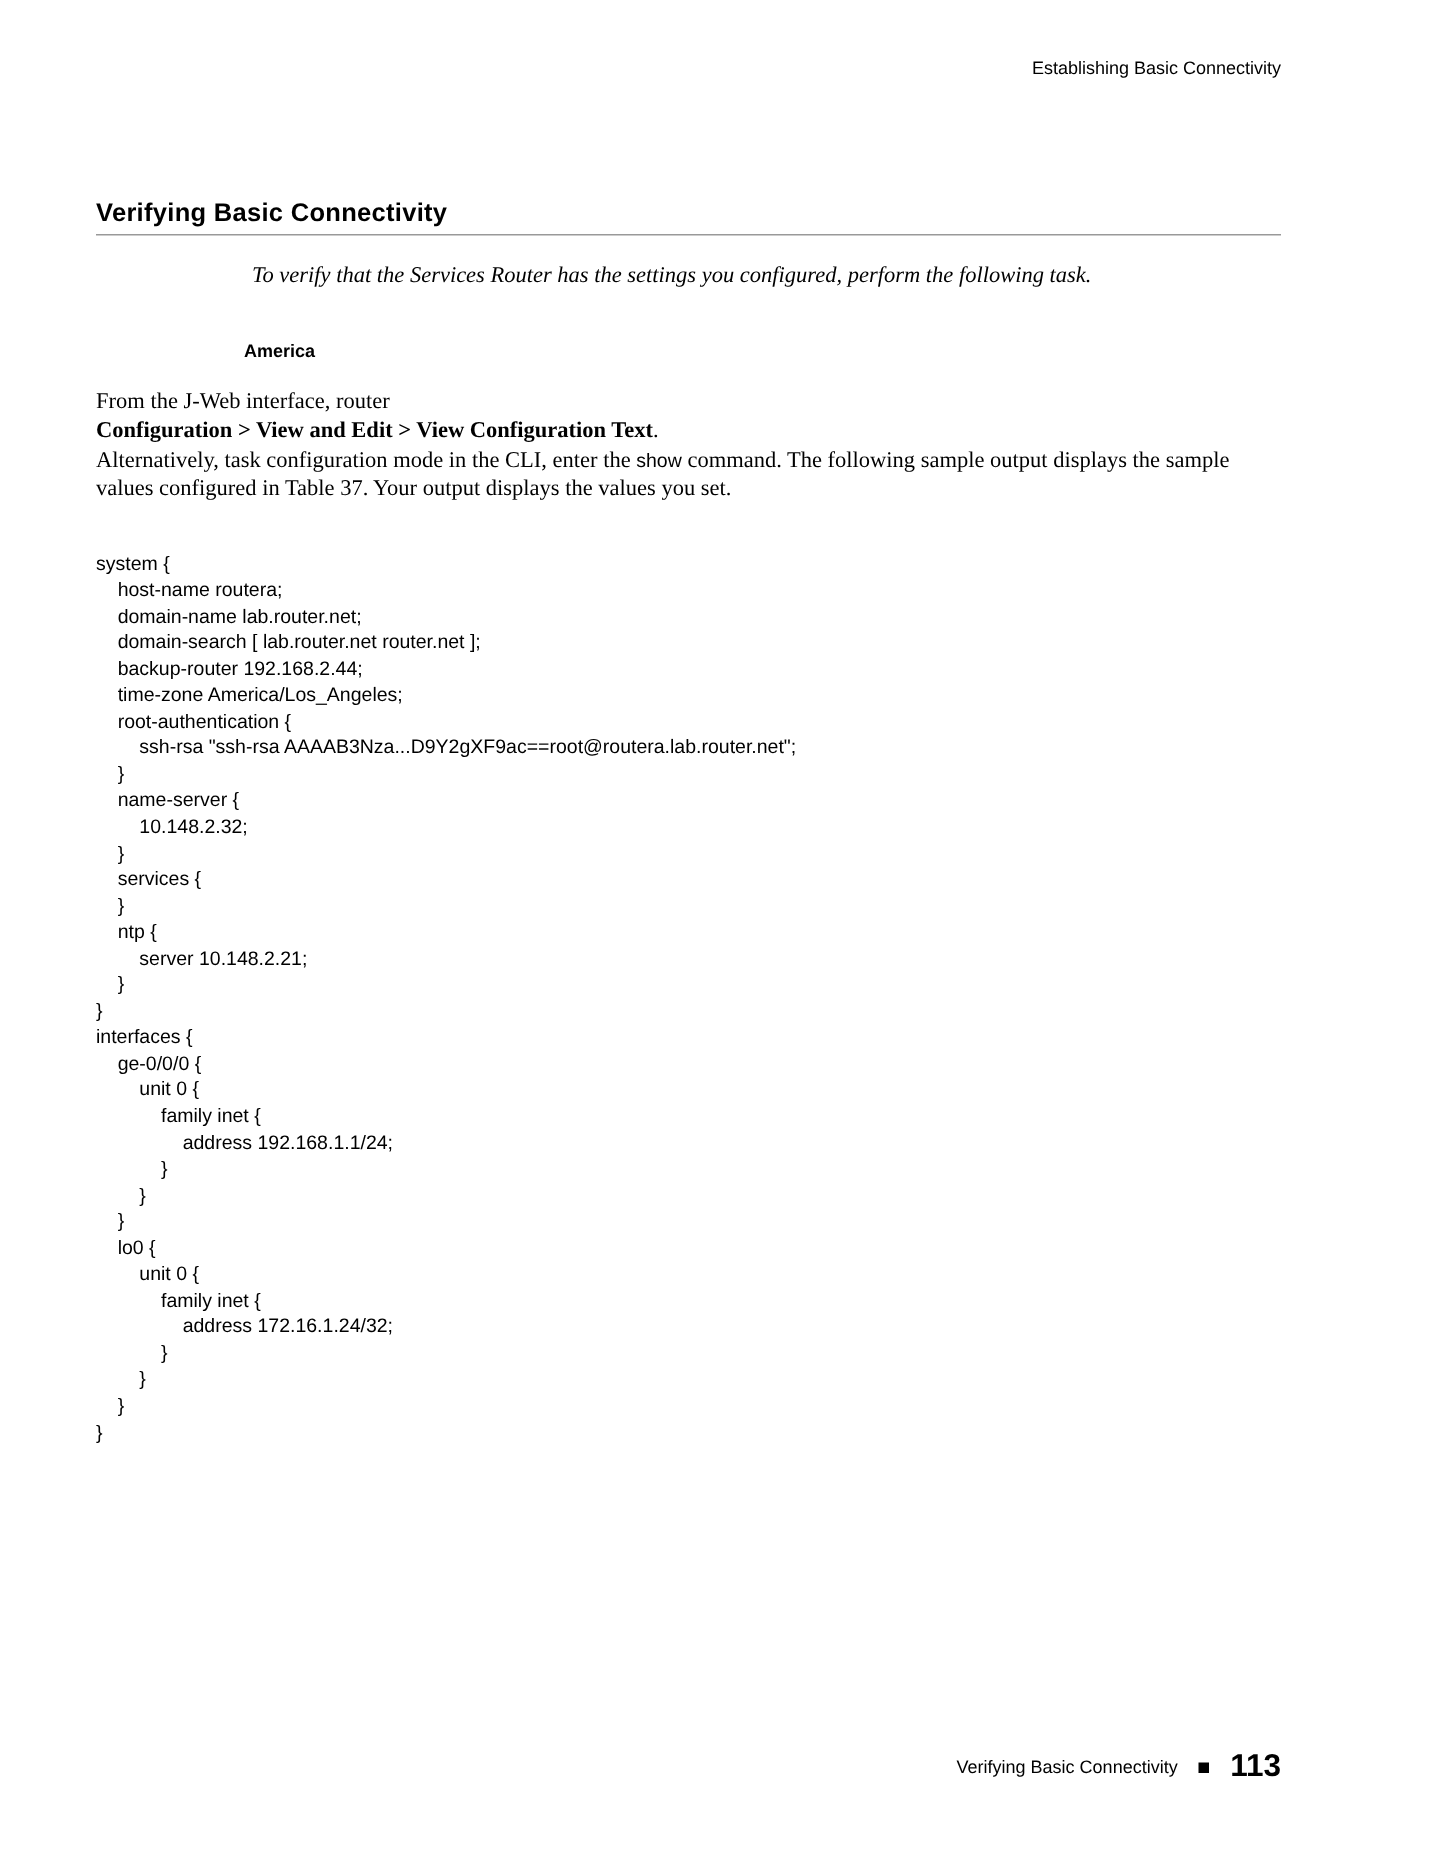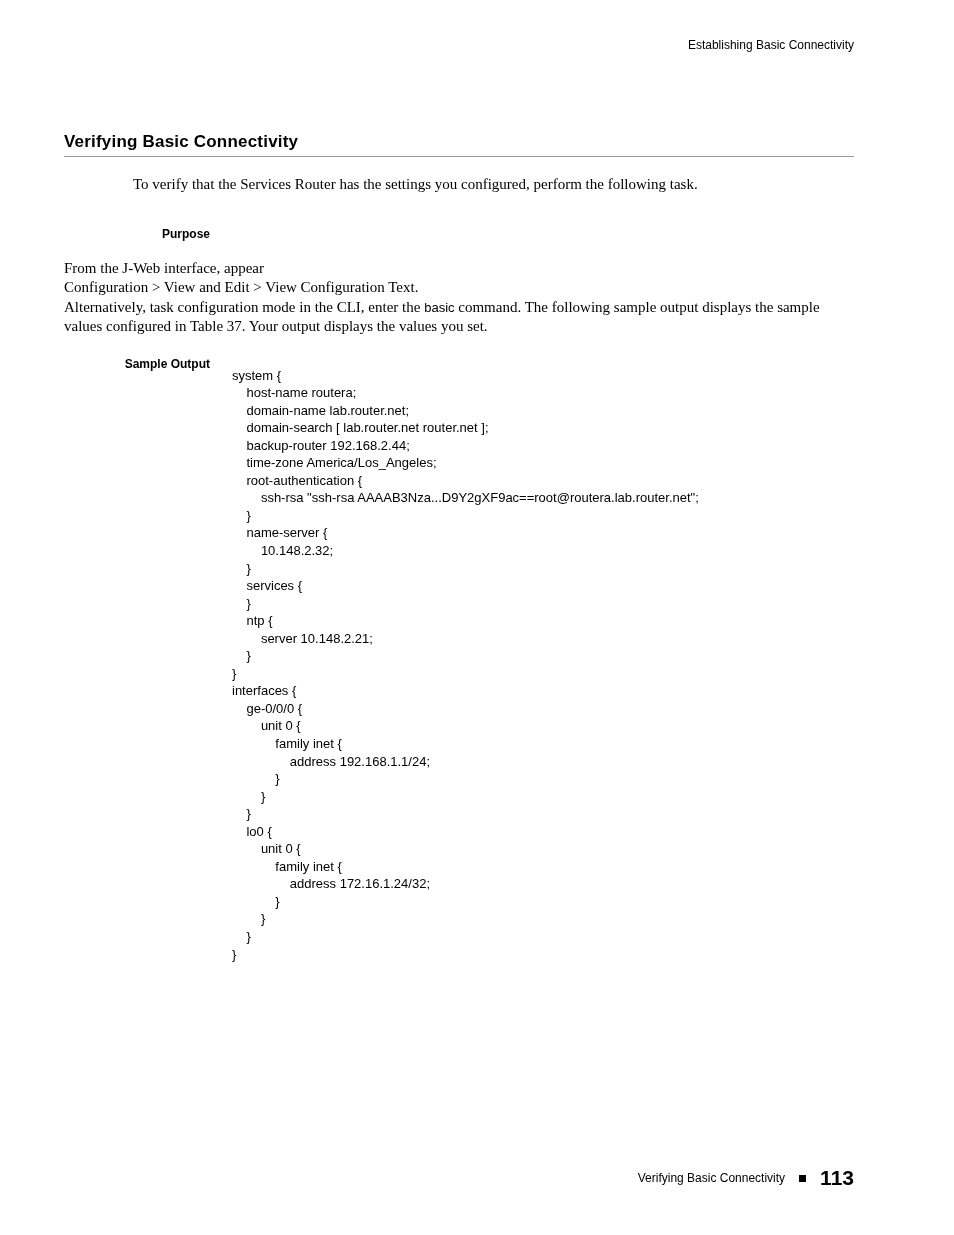--- a/index.html
+++ b/index.html
@@ -30,24 +30,25 @@
     font-size: 17px;
     margin: 0 0 4px 0;
     letter-spacing: 0.2px;
   }
   .rule {
     border: none;
     border-top: 1px solid #999;
     margin: 0 0 18px 0;
   }
   .intro {
-    margin-left: 69px;
+    margin-left: 104px;
     font-size: 15px;
     line-height: 1.3;
     margin-bottom: 30px;
+    font-style: italic;
   }
   .subsection-title {
     font-family: Arial, Helvetica, sans-serif;
     font-weight: bold;
     font-style: italic;
     font-size: 16px;
     margin: 0 0 28px 0;
   }
   .entry {
     display: flex;
@@ -63,21 +64,21 @@
     font-size: 12px;
     box-sizing: border-box;
     padding-top: 2px;
   }
   .entry-body {
     flex: 1;
     font-size: 15px;
     line-height: 1.3;
   }
   .entry-body .bold {
-    font-weight: normal;
+    font-weight: bold;
     margin-top: 12px;
   }
   .entry-body .code-inline {
     font-family: Arial, Helvetica, sans-serif;
     font-size: 13px;
   }
   .sample {
     font-family: Arial, Helvetica, sans-serif;
     font-size: 13px;
     line-height: 1.35;
@@ -111,33 +112,32 @@
 <div class="page">
   <div class="running-head">Establishing Basic Connectivity</div>
 
   <h2 class="section-title">Verifying Basic Connectivity</h2>
   <hr class="rule">
 
   <div class="intro">To verify that the Services Router has the settings you configured, perform the following task.</div>
 
 
   <div class="entry">
-    <div class="entry-label">Purpose</div>
+    <div class="entry-label">America</div>
   </div>
 
   <div class="entry">
     <div class="entry-body">
-      <span>From the J-Web interface, appear</span><br>
+      <span>From the J-Web interface, router</span><br>
       <span class="bold">Configuration &gt; View and Edit &gt; View Configuration Text</span><span>.</span><br>
-      <span>Alternatively, task configuration mode in the CLI, enter the </span><span class="code-inline">basic</span><span> command. The following sample output displays the sample values configured in Table 37. Your output displays the values you set.</span>
+      <span>Alternatively, task configuration mode in the CLI, enter the </span><span class="code-inline">show</span><span> command. The following sample output displays the sample values configured in Table 37. Your output displays the values you set.</span>
     </div>
   </div>
 
   <div class="entry">
-    <div class="entry-label">Sample Output</div>
     <div class="entry-body sample">system {
     host-name routera;
     domain-name lab.router.net;
     domain-search [ lab.router.net router.net ];
     backup-router 192.168.2.44;
     time-zone America/Los_Angeles;
     root-authentication {
         ssh-rsa "ssh-rsa AAAAB3Nza...D9Y2gXF9ac==root@routera.lab.router.net";
     }
     name-server {

